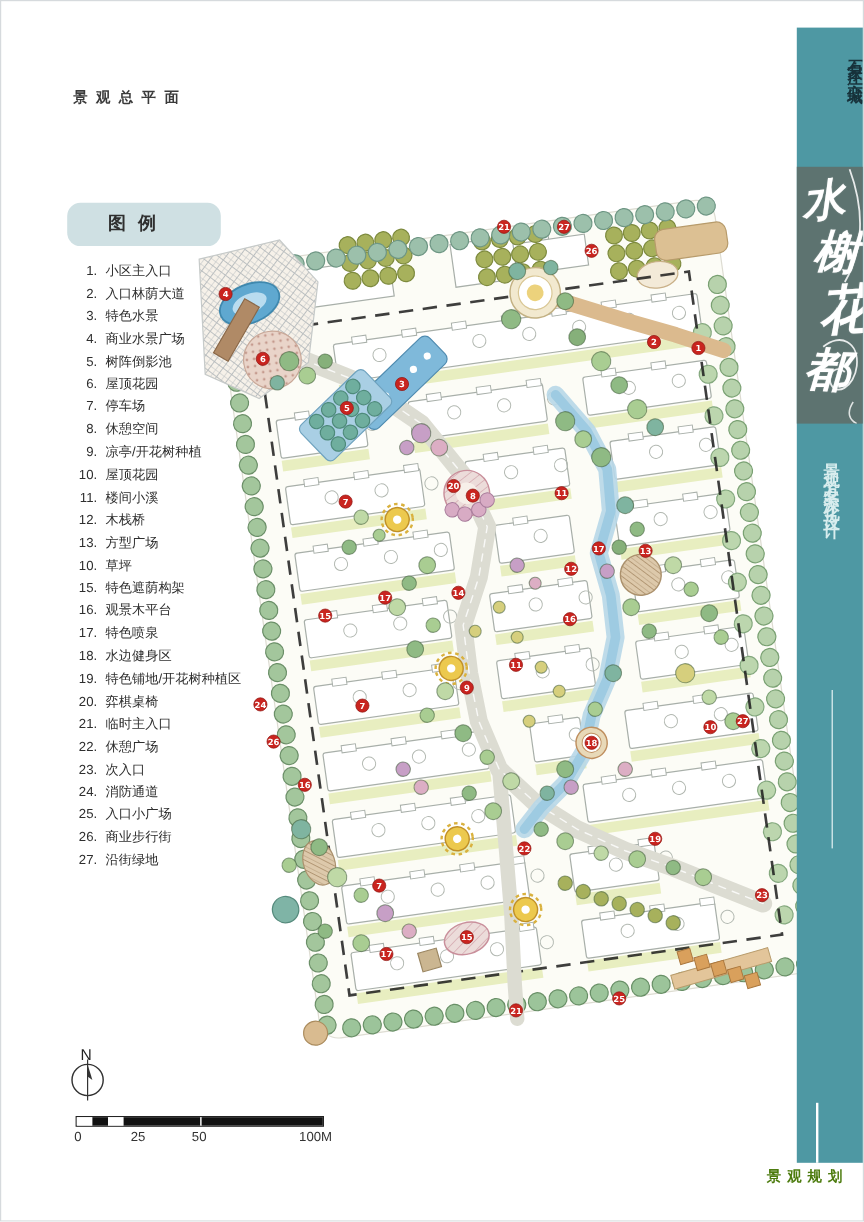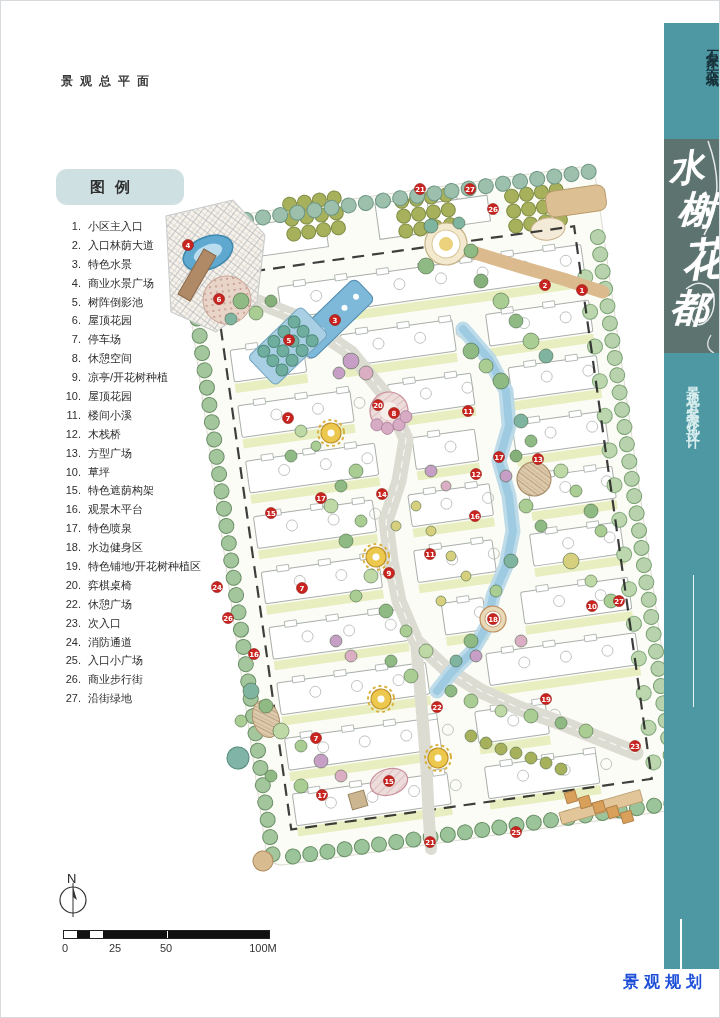--- a/index.html
+++ b/index.html
@@ -27,22 +27,22 @@
   #sb-location{position:absolute;left:0;top:16px;width:57px;text-align:center;writing-mode:vertical-rl;
       margin:0 auto;font-size:13px;letter-spacing:4px;color:#17323b;font-weight:700;left:50%;transform:translateX(-50%);}
   #sb-panel{position:absolute;left:0;top:116px;width:57px;height:214px;background:#5d7370;}
   #sb-panel .swirl{position:absolute;left:0;top:0;}
   .callig{position:absolute;color:#fff;font-family:"DejaVu Serif",serif;font-style:italic;font-weight:bold;
           text-shadow:0 0 1px rgba(255,255,255,.6);line-height:1;}
   #sb-subtitle{position:absolute;left:50%;transform:translateX(-50%);top:352px;writing-mode:vertical-rl;
       font-size:13.5px;letter-spacing:7px;color:#d8edee;font-weight:600;}
   #sb-line{position:absolute;left:50%;top:552px;width:1px;height:132px;background:#e7f3f4;}
   #sb-split{position:absolute;left:16px;top:896px;width:2px;height:50px;background:#ffffff;}
-  #footer-label{position:absolute;right:12px;top:971px;font-family:"DejaVu Serif",serif;font-size:16px;
-      letter-spacing:5px;color:#1d4ed8;font-weight:600;margin-left:47px;}
+  #footer-label{position:absolute;right:12px;top:971px;font-family:"DejaVu Serif",serif;font-size:12px;
+      letter-spacing:5px;color:#4d7c0f;font-weight:600;margin-left:47px;}
 </style>
 </head>
 <body>
 
 <div id="page">
 
   <div id="title">景观总平面</div>
 
   <div id="legend-box">
     <div id="legend-title">图例</div>
@@ -120,20 +120,24 @@
         <span class="num">18.</span>
         <span class="lab">水边健身区</span>
       </div>
       <div class="legend-row">
         <span class="num">19.</span>
         <span class="lab">特色铺地/开花树种植区</span>
       </div>
       <div class="legend-row">
         <span class="num">20.</span>
         <span class="lab">弈棋桌椅</span>
+      </div>
+      <div class="legend-row">
+        <span class="num">21.</span>
+        <span class="lab">临时主入口</span>
       </div>
       <div class="legend-row">
         <span class="num">22.</span>
         <span class="lab">休憩广场</span>
       </div>
       <div class="legend-row">
         <span class="num">23.</span>
         <span class="lab">次入口</span>
       </div>
       <div class="legend-row">

